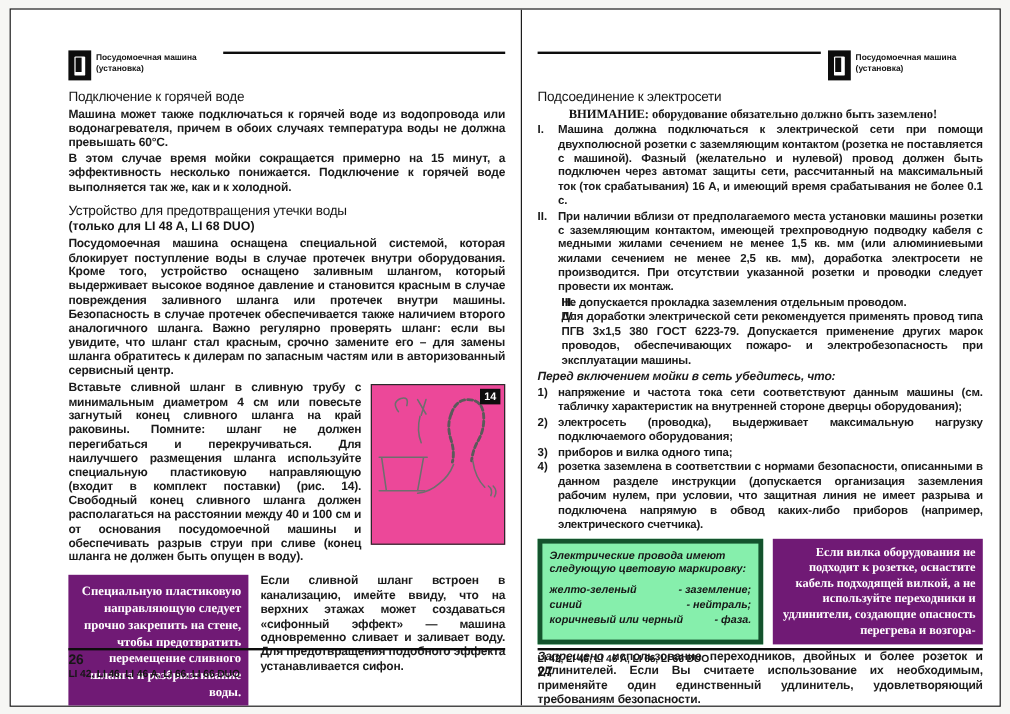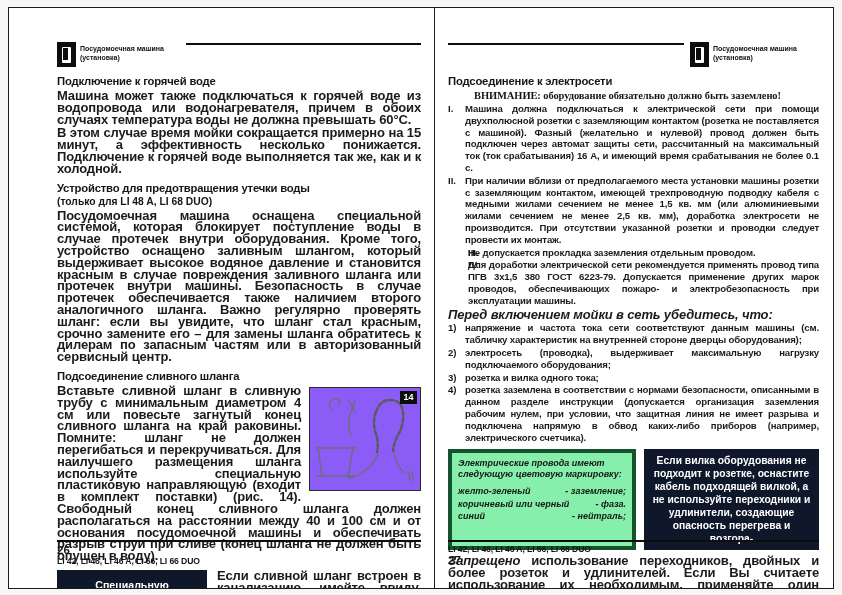--- a/index.html
+++ b/index.html
@@ -28,50 +28,50 @@
           display:flex; align-items:center; justify-content:center; }
   .logo .door { width:9px; height:16px; background:#fff; border-radius:1px;
                 position:relative; }
   .logo .door::after { content:""; position:absolute; left:1px; top:1px;
                 width:5px; height:12px; background:#0d0d0d; }
   .hdr-text { font-size:7px; font-weight:bold; line-height:8.5px;
               padding:3px 0 0 4px; letter-spacing:0; color:#111; width:110px; }
   .hdr-rule { flex:1; border-top:2.5px solid #0d0d0d; margin-top:1px; }
 
   
-  .h1 { font-size:11.3px; font-weight:bold; letter-spacing:-0.2px;
+  .h1 { font-size:11.3px; font-weight:normal; letter-spacing:-0.2px;
         margin:7px 0 3px 0; }
   .h1.first { margin-top:2px; }
   .sub { font-size:10.3px; font-weight:bold; margin:-1px 0 3px 0; }
-  p, .body { font-size:13px; font-weight:bold; letter-spacing:-0.15px;
+  p, .body { font-size:10px; font-weight:bold; letter-spacing:-0.15px;
        line-height:11.8px; text-align:justify; margin:0 0 2px 0; color:#1b1b1b; }
   .italic { font-style:italic; }
 
   
   .warnline { font-family:"Liberation Serif", serif; font-size:10.5px;
       font-weight:bold; margin:1px 0 2px 26px; letter-spacing:-0.1px; }
 
   
   .litem { display:flex; margin-bottom:1px; }
   .lnum  { flex:none; width:17px; font-size:9.6px; font-weight:bold; }
   .lnum.wide { width:18px;padding-left:20px; }
   .ltext { flex:1; font-size:9.6px; font-weight:bold; letter-spacing:-0.15px;
            line-height:11.8px; text-align:justify; color:#1b1b1b; }
 
   
-  .fig { float:right; width:112px; height:104px; border:1px solid #2a2a2a;
-         margin:2px 0 4px 8px; position:relative; background:#8b5cf6; }
+  .fig { float:right; width:112px; height:134px; border:1px solid #2a2a2a;
+         margin:2px 0 4px 8px; position:relative; background:#ec4899; }
   .fig-label { position:absolute; top:3px; right:3px; width:17px; height:13px;
          background:#0d0d0d; color:#fff; font-size:9px; font-weight:bold;
          display:flex; align-items:center; justify-content:center; }
 
   
-  .blackbox { background:#0f172a; color:#fff;
-      font-family:Liberation Sans, sans-serif; font-weight:bold;
-      text-align:center; }
+  .blackbox { background:#701a75; color:#fff;
+      font-family:Liberation Serif, serif; font-weight:bold;
+      text-align:right; }
   .wb-left { flex:none; width:150px; font-size:10.6px; line-height:14px;
       padding:8px 6px; }
   .row2 { display:flex; gap:10px; margin-top:6px; }
   .row2 .aside { flex:1; }
 
   
   .boxrow { display:flex; gap:8px; margin:6px 0 5px 0; align-items:stretch; }
   .wirebox { flex:none; width:188px; border:4px solid #14532d; padding:5px 6px 4px 6px;
              background:#86efac; }
   .wirebox .wt { font-size:9px; font-weight:bold; font-style:italic;
@@ -115,21 +115,20 @@
       </div>
 
       <div class="h1 first">Подключение к горячей воде</div>
       <p>Машина может также подключаться к горячей воде из водопровода или водонагревателя, причем в обоих случаях температура воды не должна превышать 60°С.</p>
       <p>В этом случае время мойки сокращается примерно на 15 минут, а эффективность несколько понижается. Подключение к горячей воде выполняется так же, как и к холодной.</p>
 
       <div class="h1">Устройство для предотвращения утечки воды</div>
       <div class="sub">(только для LI 48 A, LI 68 DUO)</div>
       <p>Посудомоечная машина оснащена специальной системой, которая блокирует поступление воды в случае протечек внутри оборудования. Кроме того, устройство оснащено заливным шлангом, который выдерживает высокое водяное давление и становится красным в случае повреждения заливного шланга или протечек внутри машины. Безопасность в случае протечек обеспечивается также наличием второго аналогичного шланга. Важно регулярно проверять шланг: если вы увидите, что шланг стал красным, срочно замените его – для замены шланга обратитесь к дилерам по запасным частям или в авторизованный сервисный центр.</p>
 
-      <div class="h1">Подсоединение сливного шланга</div>
 
       <div>
         <div class="fig">
           <div class="fig-label">14</div>
           <svg width="110" height="104" viewBox="0 0 110 104">
 
             <path class="sk" d="M22 22 q-6 -8 2 -11 q7 -2 5 6"></path>
             <path class="sk" d="M38 12 l7 12 M45 12 l-4 13"></path>
             <path class="sk" d="M40 26 q-3 12 1 22"></path>
 
@@ -199,41 +198,41 @@
       <div class="litem">
         <span class="lnum">1)</span>
         <span class="ltext">напряжение и частота тока сети соответствуют данным машины (см. табличку характеристик на внутренней стороне дверцы оборудования);</span>
       </div>
       <div class="litem">
         <span class="lnum">2)</span>
         <span class="ltext">электросеть (проводка), выдерживает максимальную нагрузку подключаемого оборудования;</span>
       </div>
       <div class="litem">
         <span class="lnum">3)</span>
-        <span class="ltext">розетка и вилка одного тока;</span>
+        <span class="ltext">приборов и вилка одного типа;</span>
       </div>
       <div class="litem">
         <span class="lnum">4)</span>
         <span class="ltext">розетка заземлена в соответствии с нормами безопасности, описанными в данном разделе инструкции (допускается организация заземления рабочим нулем, при условии, что защитная линия не имеет разрыва и подключена напрямую в обвод каких-либо приборов (например, электрического счетчика).</span>
       </div>
 
       <div class="boxrow">
         <div class="wirebox">
           <div class="wt">Электрические провода имеют следующую цветовую маркировку:</div>
           <div class="wirerow">
             <span>желто-зеленый</span>
             <span>-  заземление;</span>
           </div>
           <div class="wirerow">
+            <span>синий</span>
+            <span>-  нейтраль;</span>
+          </div>
+          <div class="wirerow">
             <span>коричневый или черный</span>
             <span>-  фаза.</span>
-          </div>
-          <div class="wirerow">
-            <span>синий</span>
-            <span>-  нейтраль;</span>
           </div>
         </div>
         <div class="blackbox plugbox">Если вилка оборудования не подходит к розетке, оснастите кабель подходящей вилкой, а не используйте переходники и удлинители, создающие опасность перегрева и возгора-</div>
       </div>
 
       <p><span class="italic">Запрещено</span><span> использование переходников, двойных и более розеток и удлинителей. Если Вы считаете использование их необходимым, применяйте один единственный удлинитель, удовлетворяющий требованиям безопасности.</span></p>
 
     </div>
 
     <div class="footer ft-R">

